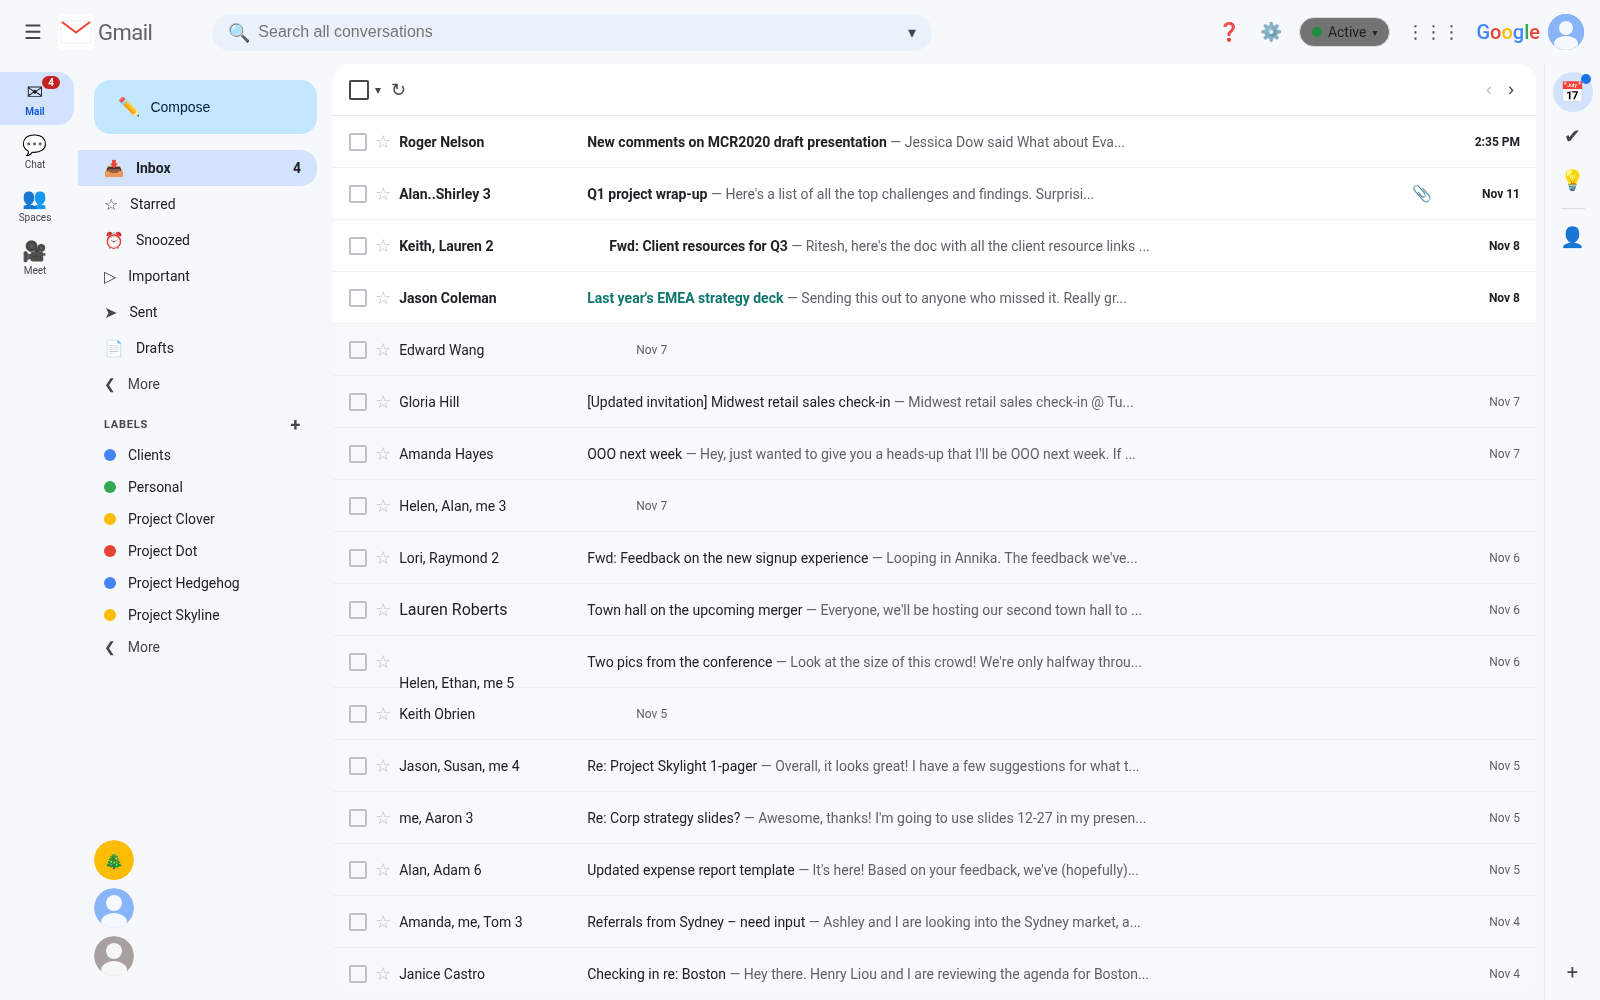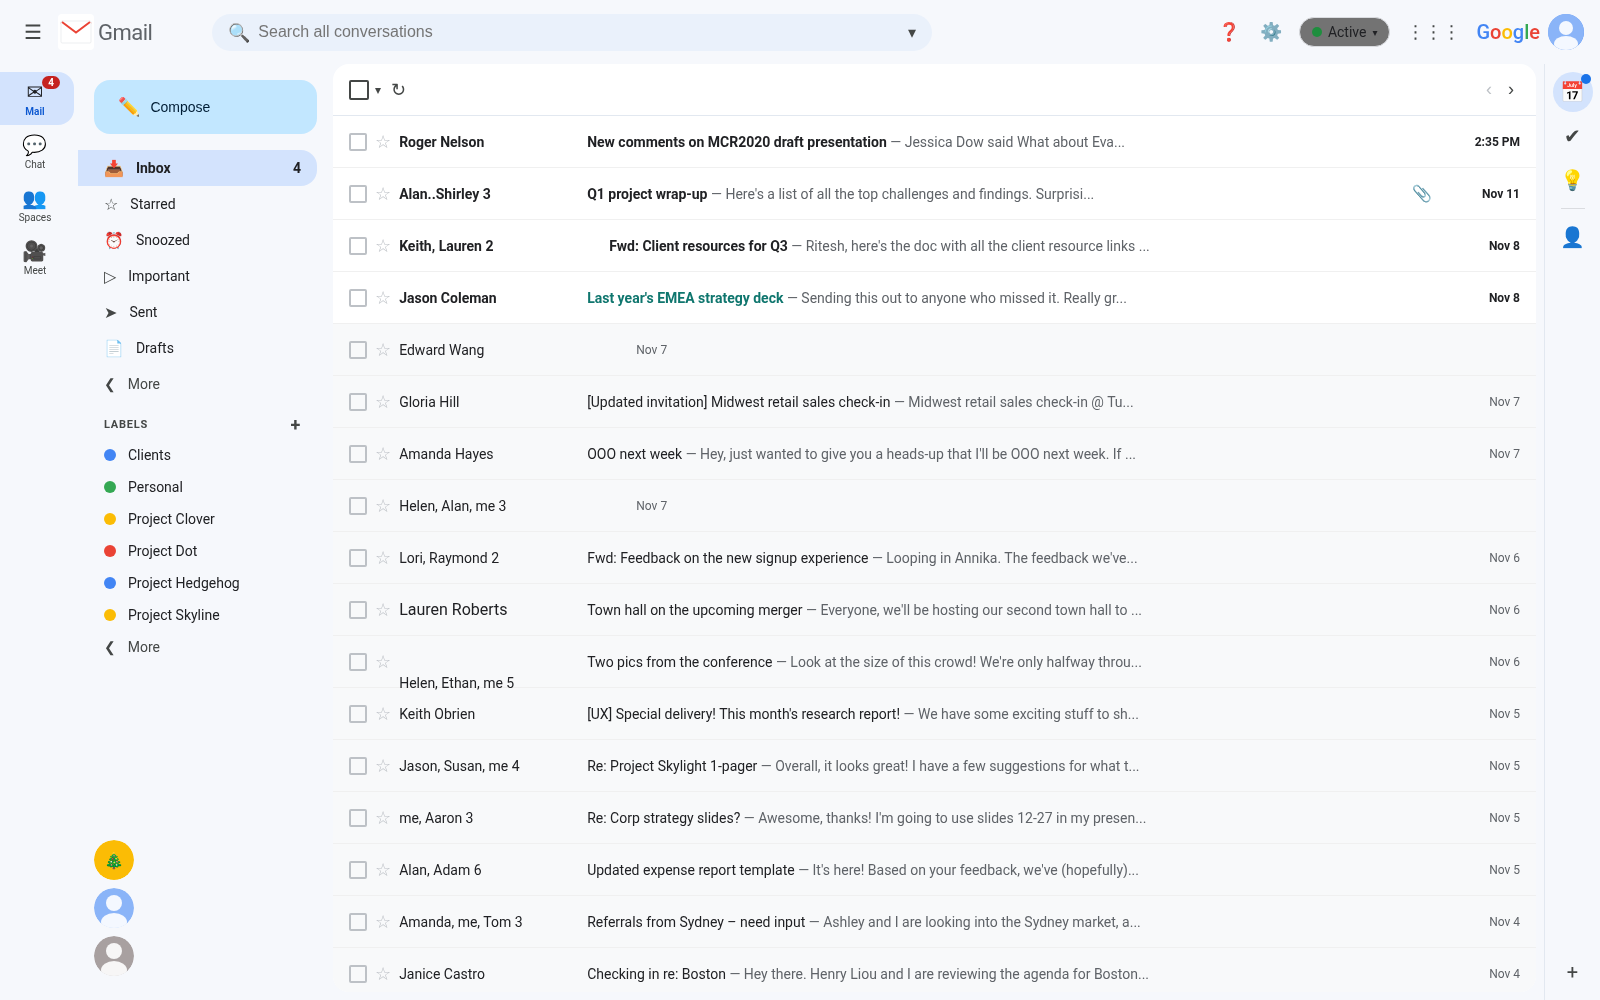--- a/index.html
+++ b/index.html
@@ -320,24 +320,20 @@
       <span style="font-weight:400;color:#202124;">Two pics from the conference</span>
       <span style="color:#5f6368;font-weight:400;"> — Look at the size of this crowd! We're only halfway throu...</span>
     </span>
 
     <span style="width:80px;text-align:right;font-size:12px;color:#5f6368;flex-shrink:0;font-weight:400;">Nov 6</span>
   </div>
         <div style="display: flex; align-items: center; padding: 0px 16px; height: 52px; border-bottom: 1px solid rgb(240, 240, 240); cursor: pointer; gap: 8px; background: rgb(248, 249, 250);">
     <div style="width:18px;height:18px;border:2px solid #bdc1c6;border-radius:2px;cursor:pointer;flex-shrink:0;"></div>
     <span style="font-size:18px;color:#bdc1c6;cursor:pointer;flex-shrink:0;">☆</span>
     <span style="width:180px;flex-shrink:0;font-size:14px;overflow:hidden;text-overflow:ellipsis;white-space:nowrap;font-weight:400;">Keith Obrien</span>
-    <span style="flex:1;font-size:14px;overflow:hidden;text-overflow:ellipsis;white-space:nowrap;">
-      <span style="font-weight:400;color:#202124;">[UX] Special delivery! This month's research report!</span>
-      <span style="color:#5f6368;font-weight:400;"> — We have some exciting stuff to sh...</span>
-    </span>
 
     <span style="width:80px;text-align:right;font-size:12px;color:#5f6368;flex-shrink:0;font-weight:400;">Nov 5</span>
   </div>
         <div style="display: flex; align-items: center; padding: 0px 16px; height: 52px; border-bottom: 1px solid rgb(240, 240, 240); cursor: pointer; gap: 8px; background: rgb(248, 249, 250);">
     <div style="width:18px;height:18px;border:2px solid #bdc1c6;border-radius:2px;cursor:pointer;flex-shrink:0;"></div>
     <span style="font-size:18px;color:#bdc1c6;cursor:pointer;flex-shrink:0;">☆</span>
     <span style="width:180px;flex-shrink:0;font-size:14px;overflow:hidden;text-overflow:ellipsis;white-space:nowrap;font-weight:400;">Jason, Susan, me 4</span>
     <span style="flex:1;font-size:14px;overflow:hidden;text-overflow:ellipsis;white-space:nowrap;">
       <span style="font-weight:400;color:#202124;">Re: Project Skylight 1-pager</span>
       <span style="color:#5f6368;font-weight:400;"> — Overall, it looks great! I have a few suggestions for what t...</span>

